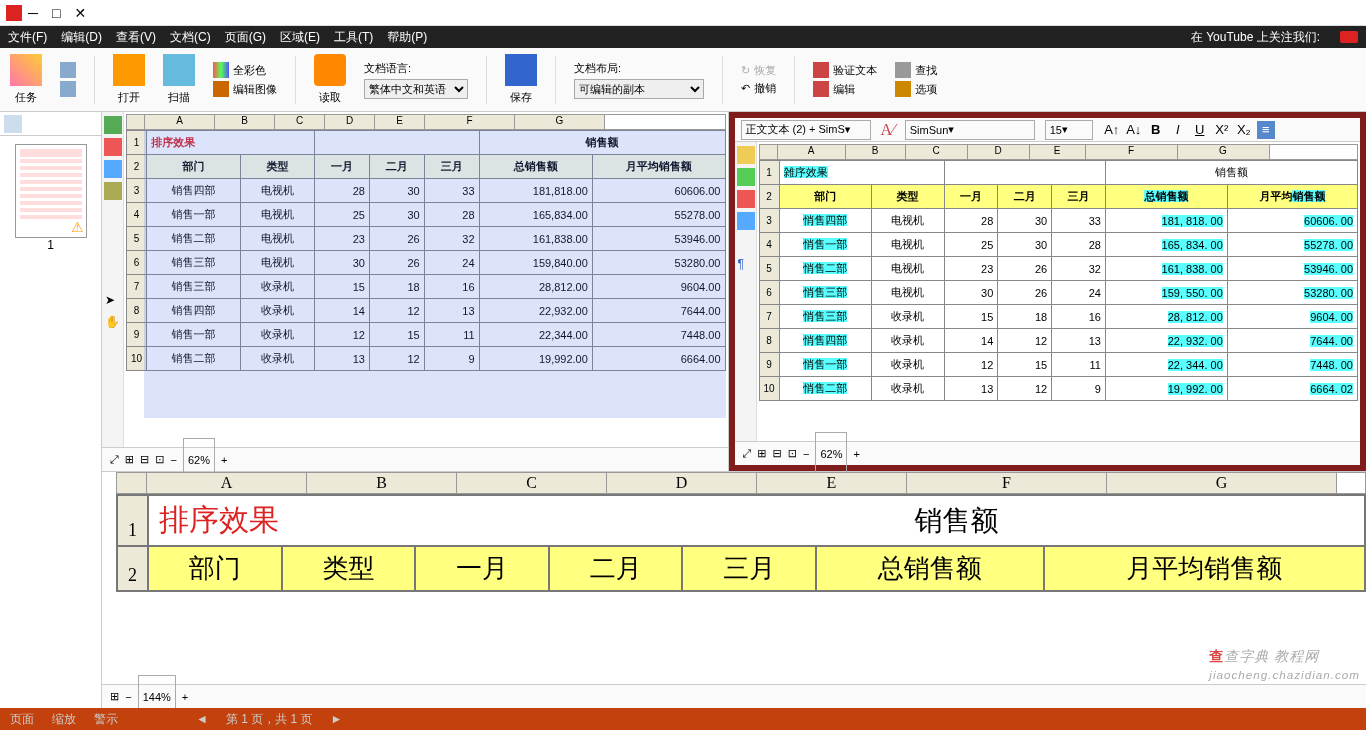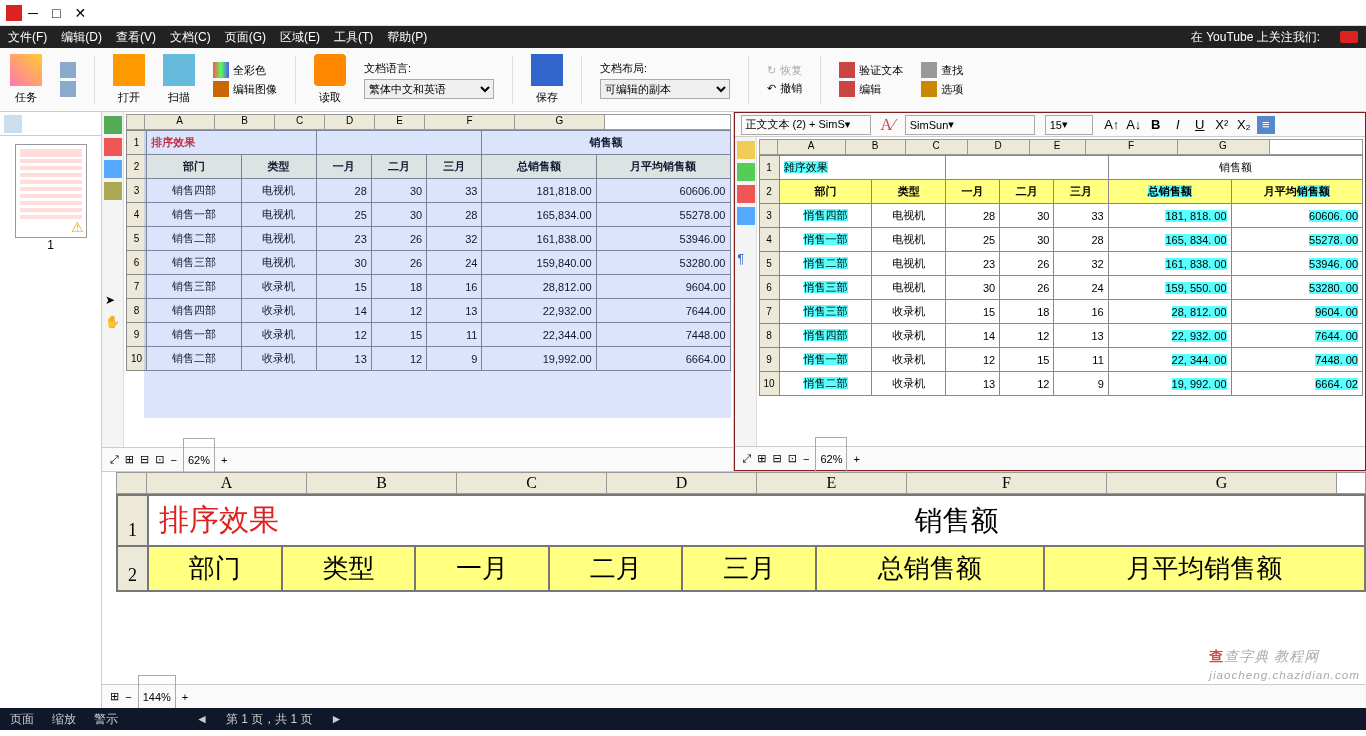--- a/index.html
+++ b/index.html
@@ -39,36 +39,36 @@
 .doc { flex: 1; overflow: auto; padding: 2px; position: relative; }
 .sshdr { display: flex; border: 1px solid #999; font-size: 10px; }
 .sshdr div { border-right: 1px solid #999; text-align: center; background: #ece9d8; height: 14px; }
 .ssbody table { border-collapse: collapse; width: 100%; }
 .ssbody th, .ssbody td { border: 1px solid #888; padding: 2px 4px; font-size: 11px; height: 24px; }
 .ssbody .rownum { width: 18px; background: #ece9d8; text-align: center; font-size: 10px; }
 .lefttbl th { background: #ffffe0; }
 .lefttbl td { text-align: right; }
 .lefttbl .txt { text-align: center; }
 .overlay-left { background: rgba(80,120,240,0.2); position: absolute; pointer-events: none; }
-.rightpane { border: 1px solid #7f1d1d; }
+.rightpane { border: 6px solid #7f1d1d; }
 .righttbl th { background: #ffff80; }
 .righttbl td { text-align: right; }
 .righttbl .txt { text-align: center; }
 .hl { background: #5affff; }
 .statusbar { height: 24px; border-top: 1px solid #ccc; display: flex; align-items: center; padding: 0 8px; gap: 6px; font-size: 11px; background: #fafafa; }
 .statusbar .zbx { border: 1px solid #aaa; padding: 15px 4px; }
 .lower { flex: 1; overflow: hidden; position: relative; }
 .lower .bigtbl { padding-left: 14px; }
 .lower .sshdr div { height: 20px; line-height: 20px; font-size: 16px; font-family: SimSun; }
 .lower table { border-collapse: collapse; width: 100%; }
 .lower th, .lower td { border: 2px solid #777; padding: 4px 10px; font-size: 24px; font-family: SimSun; }
 .lower .rn { width: 30px; background: #ece9d8; text-align: center; font-size: 18px; vertical-align: bottom; }
 .lower .title1 { color: #d22; font-size: 30px; }
 .lower th { background: #ffff80; font-size: 26px; font-weight: normal; }
-.bottombar { height: 22px; background: #0f172a; color: #ccc; display: flex; align-items: center; padding: 0 10px; gap: 18px; font-size: 12px; }
+.bottombar { height: 22px; background: #c2410c; color: #ccc; display: flex; align-items: center; padding: 0 10px; gap: 18px; font-size: 12px; }
 .ftsel { width: 130px; height: 20px; border: 1px solid #aaa; font-size: 11px; padding: 0 4px; display: flex; align-items: center; }
 .ftsz { width: 48px; height: 20px; border: 1px solid #aaa; font-size: 11px; padding: 0 4px; display: flex; align-items: center; }
 .fmt { display: flex; gap: 4px; font-family: "Times New Roman"; }
 .fmt span { width: 18px; height: 18px; display: flex; align-items: center; justify-content: center; font-size: 13px; }
 .watermark { position: absolute; right: 6px; bottom: 26px; color: #aaa; font-size: 14px; font-style: italic; letter-spacing: 1px; }
 .watermark b { color: #d44; font-style: normal; }
 </style>
 </head>
 <body>
 
@@ -128,21 +128,21 @@
         <span>编辑图像</span>
       </div>
   </div>
   <div class="sep"></div>
   <div class="ribbtn">
       <div class="ico" style="background:#f80;border-radius:4px"></div>
       <span>读取</span>
     </div>
   <div class="ribgroup">
     <span>文档语言:</span>
-    <select class="sel" style="width:130px"><option>繁体中文和英语</option></select>
+    <select class="sel" style="width:104px"><option>繁体中文和英语</option></select>
   </div>
   <div class="sep"></div>
   <div class="ribbtn">
       <div class="ico" style="background:#36c"></div>
       <span>保存</span>
     </div>
   <div class="sep"></div>
   <div class="ribgroup">
     <span>文档布局:</span>
     <select class="sel" style="width:130px"><option>可编辑的副本</option></select>

